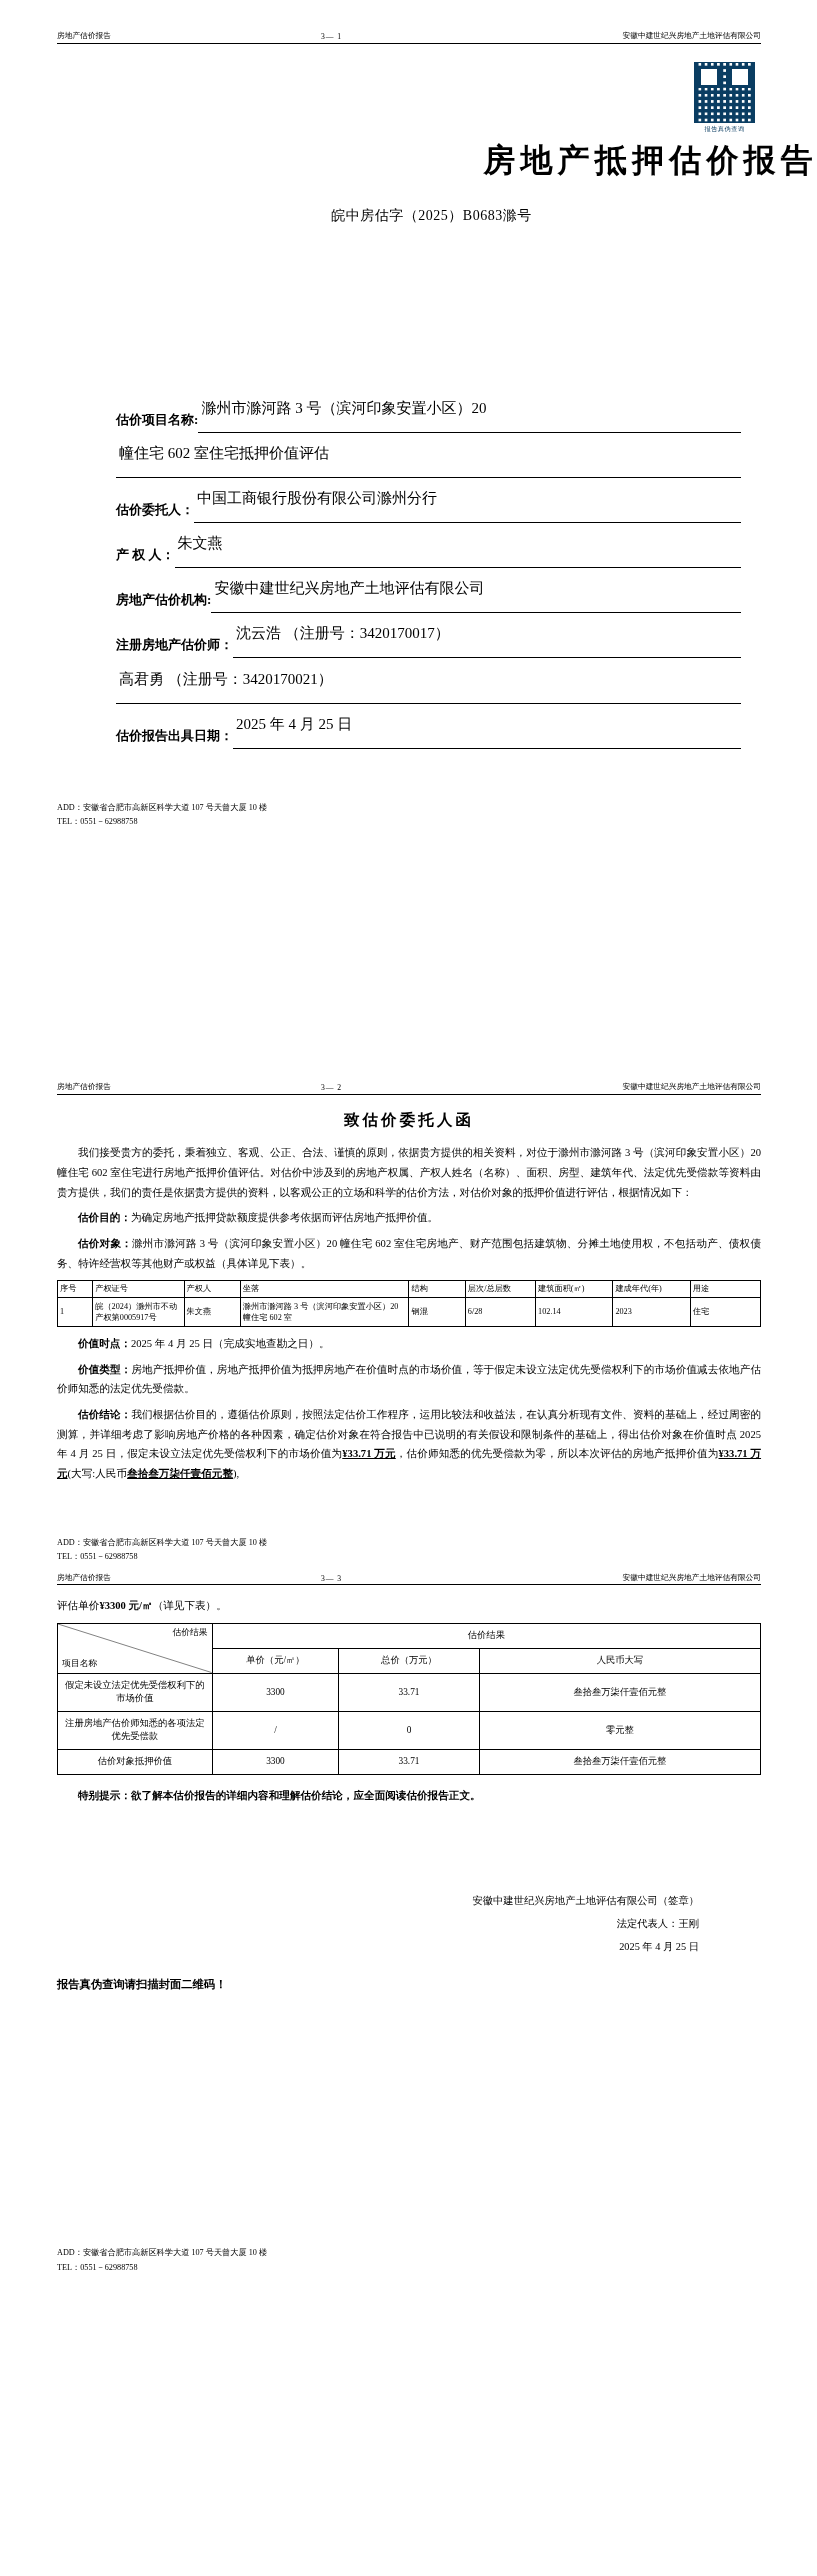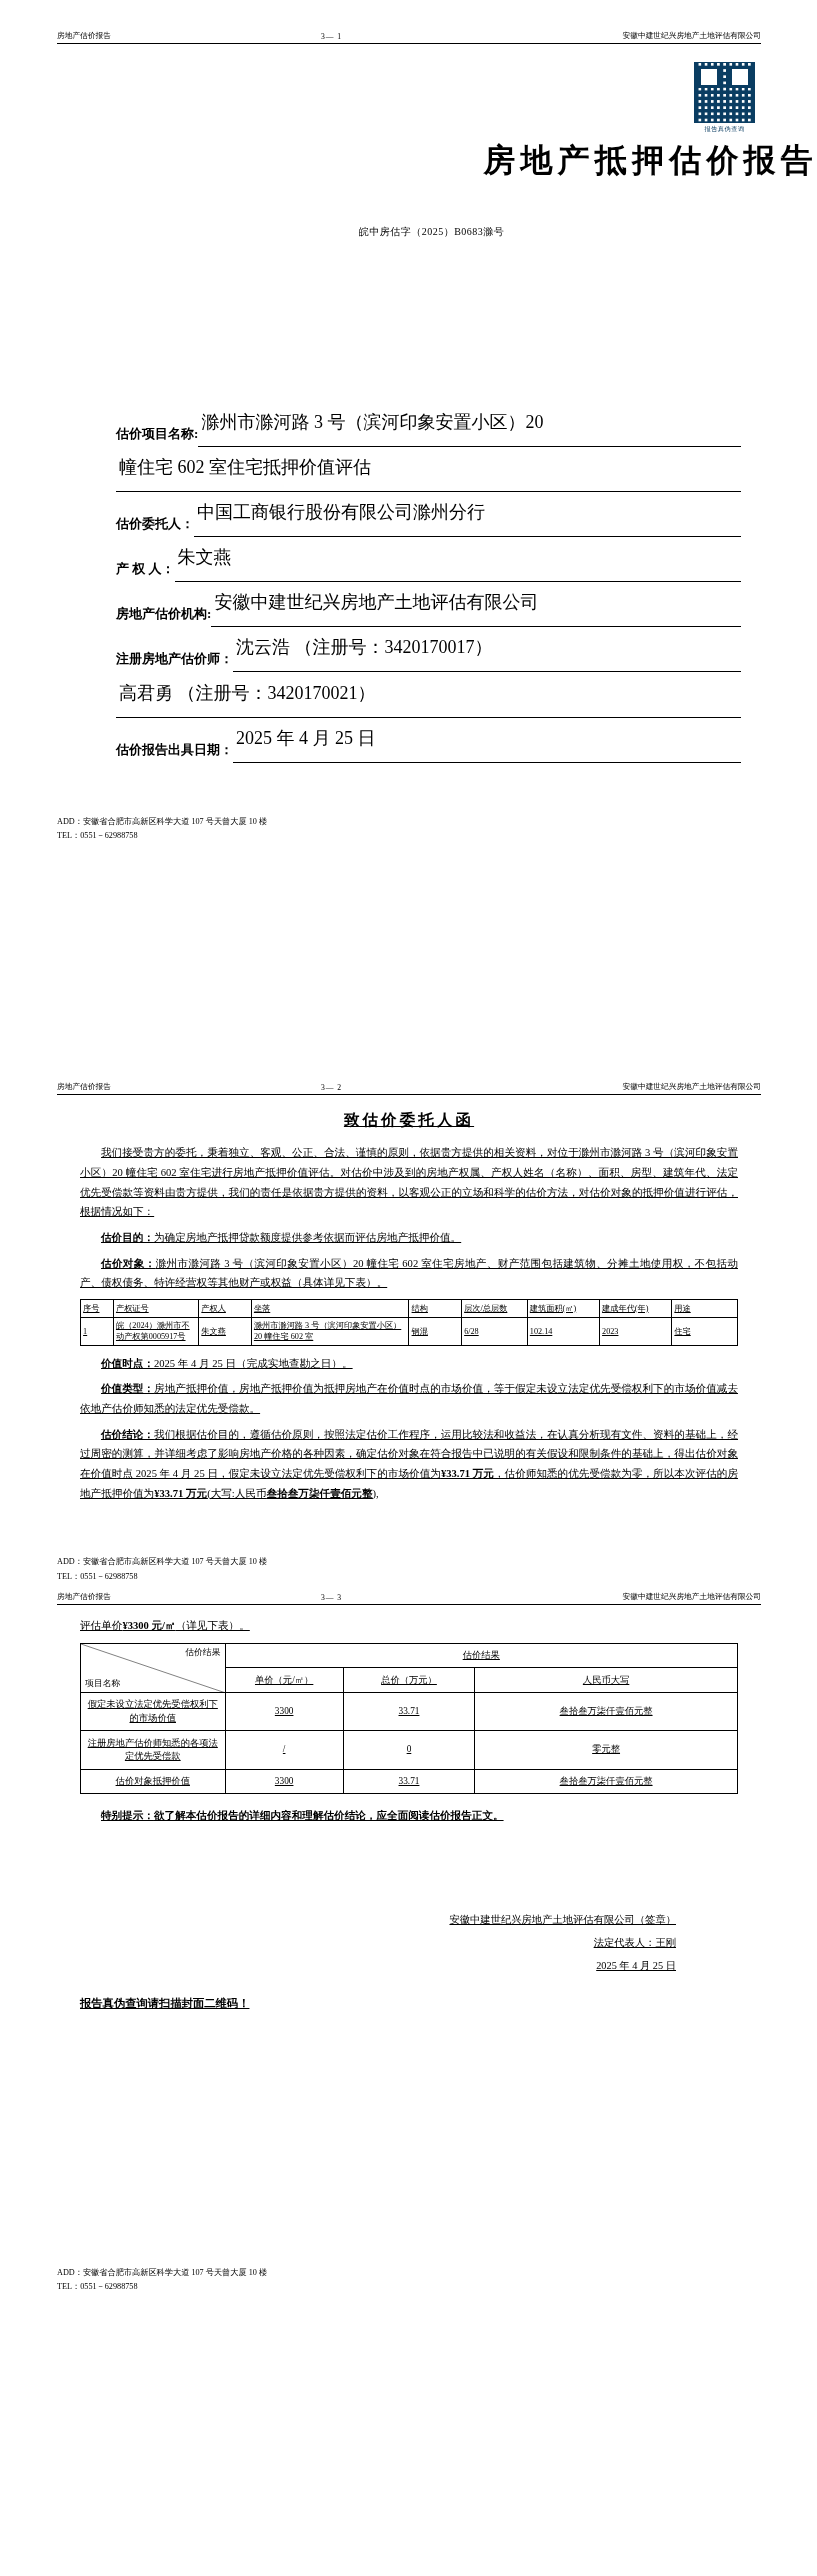--- a/index.html
+++ b/index.html
@@ -80,22 +80,22 @@
     text-align: right;
     font-size: 32px;
     font-weight: bold;
     letter-spacing: 5.2px;
     margin-top: 95px;
     font-family: "Liberation Serif", serif;
     padding-left: 32px;
   }
   .cover-sub {
     text-align: center;
-    font-size: 10px;
-    margin-top: 42px;
+    font-size: 14px;
+    margin-top: 24px;
     letter-spacing: 0.5px;
     padding-left: 45px;
   }
 
   .cover-block {
     margin: 170px 77px 0 116px;
     font-size: 12.4px;
     line-height: 27px;
   }
   .cover-row {
@@ -106,35 +106,34 @@
   .cover-label {
     font-weight: bold;
     white-space: nowrap;
     font-size: 13px;
   }
   .cover-value {
     flex: 1;
     border-bottom: 0.5px solid #000;
     padding-left: 3.1px;
     padding-bottom: 10px;
-    font-size: 18px;
+    font-size: 15px;
   }
   .cover-value.center { }
 
   .addr-block {
     margin: 52px 57px 0 57px;
     font-size: 8.2px;
     line-height: 14.4px;
   }
 
   
   .content {
-    padding: 0 80px;
+    padding: 0 57px;
     box-sizing: border-box;
-    text-decoration: underline;
   }
   .sec-title {
     text-align: center;
     font-size: 15.5px;
     font-weight: bold;
     letter-spacing: 3.1px;
     margin: 15.5px 0 12.4px 0;
   }
   p.para {
     font-size: 10.6px;

